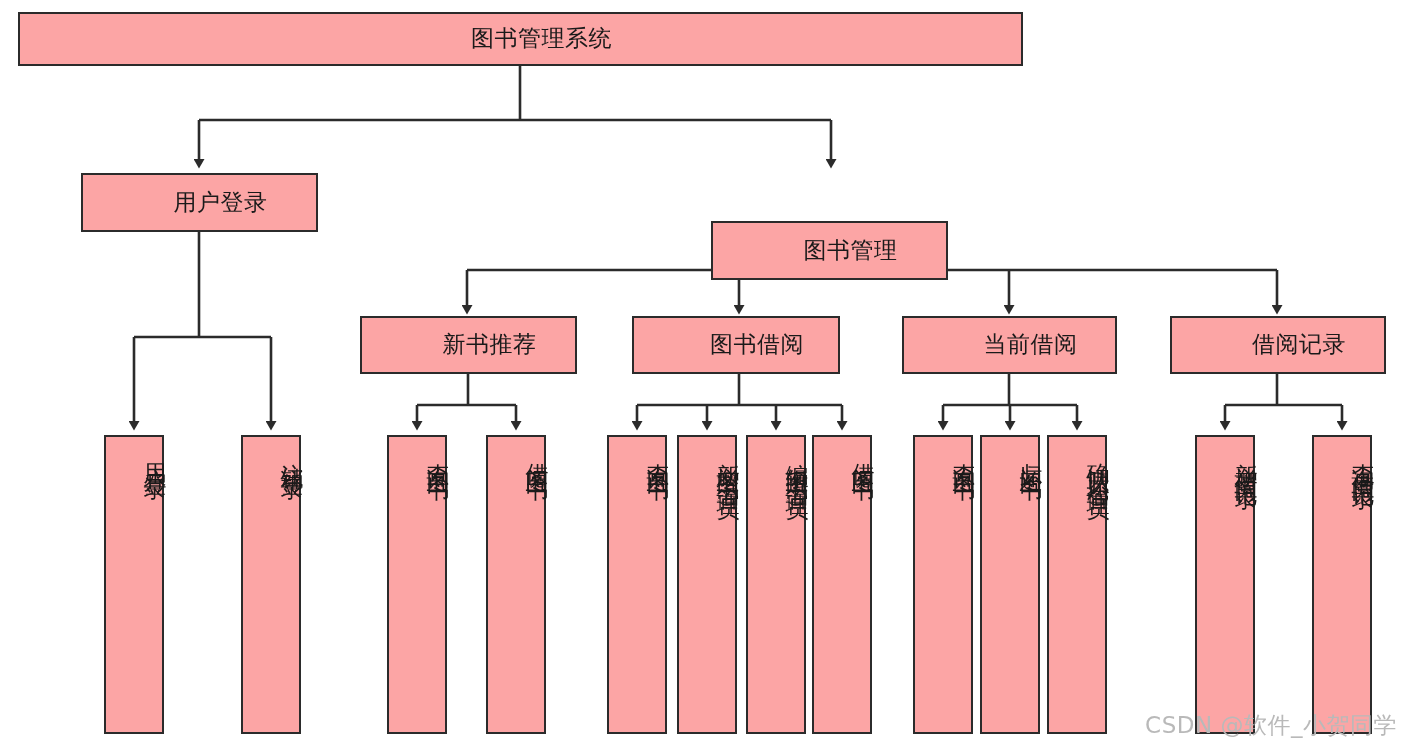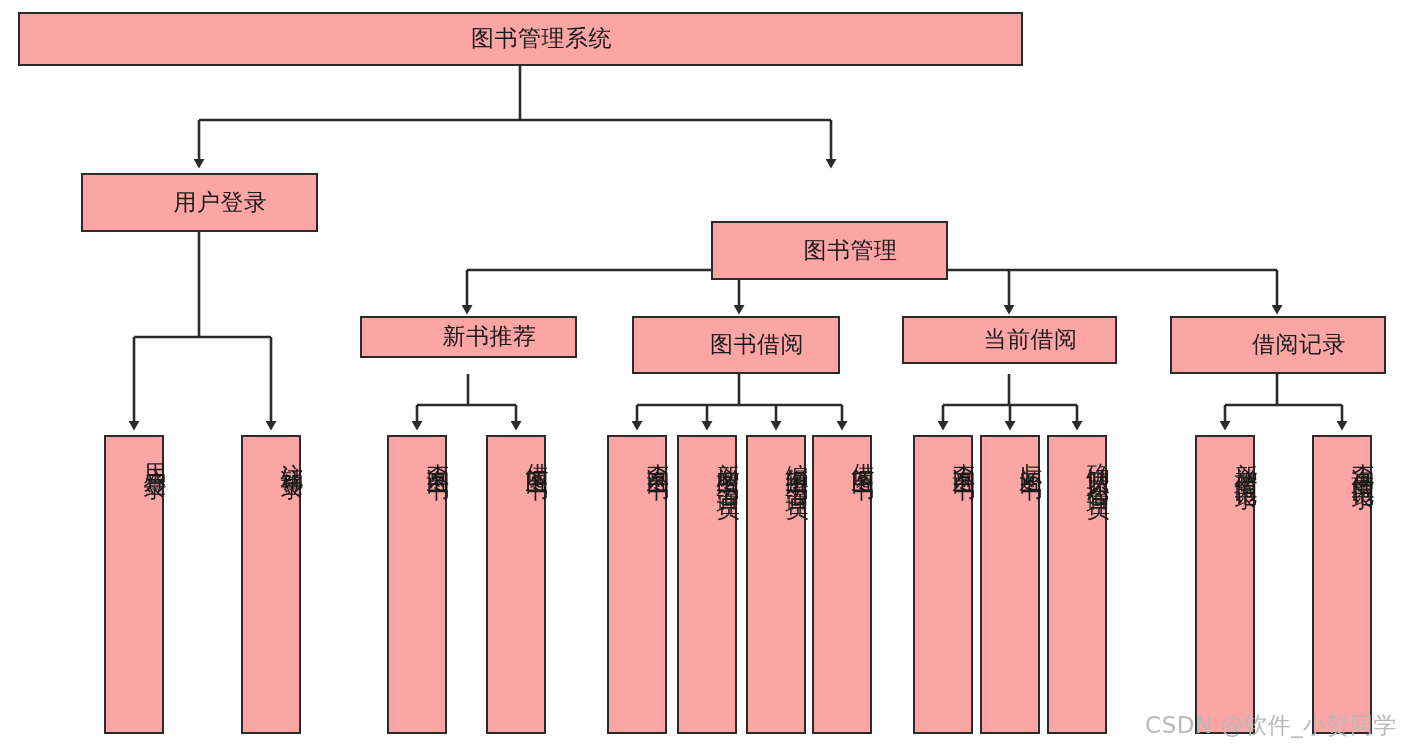--- a/index.html
+++ b/index.html
@@ -133,27 +133,27 @@
     <span class="label">图书管理系统</span>
   </div>
 
   <div class="node horiz" style="left:81px; top:173px; width:237px; height:59px;">
     <span class="label">用户登录</span>
   </div>
   <div class="node horiz" style="left:711px; top:173px; width:237px; height:59px;margin-top:48px;">
     <span class="label">图书管理</span>
   </div>
 
-  <div class="node horiz" style="left:360px; top:316px; width:217px; height:42px;">
+  <div class="node horiz" style="left:360px; top:316px; width:217px; height:58px;">
     <span class="label">新书推荐</span>
   </div>
   <div class="node horiz" style="left:632px; top:316px; width:208px; height:58px;">
     <span class="label">图书借阅</span>
   </div>
-  <div class="node horiz" style="left:902px; top:316px; width:215px; height:48px;justify-content:center;">
+  <div class="node horiz" style="left:902px; top:316px; width:215px; height:58px;justify-content:center;">
     <span class="label">当前借阅</span>
   </div>
   <div class="node horiz" style="left:1170px; top:316px; width:216px; height:58px;">
     <span class="label">借阅记录</span>
   </div>
 
   <div class="node vert" style="left:104px; top:435px; width:60px; height:299px;">
     <span class="label">用户登录</span>
   </div>
   <div class="node vert" style="left:241px; top:435px; width:60px; height:299px;">

